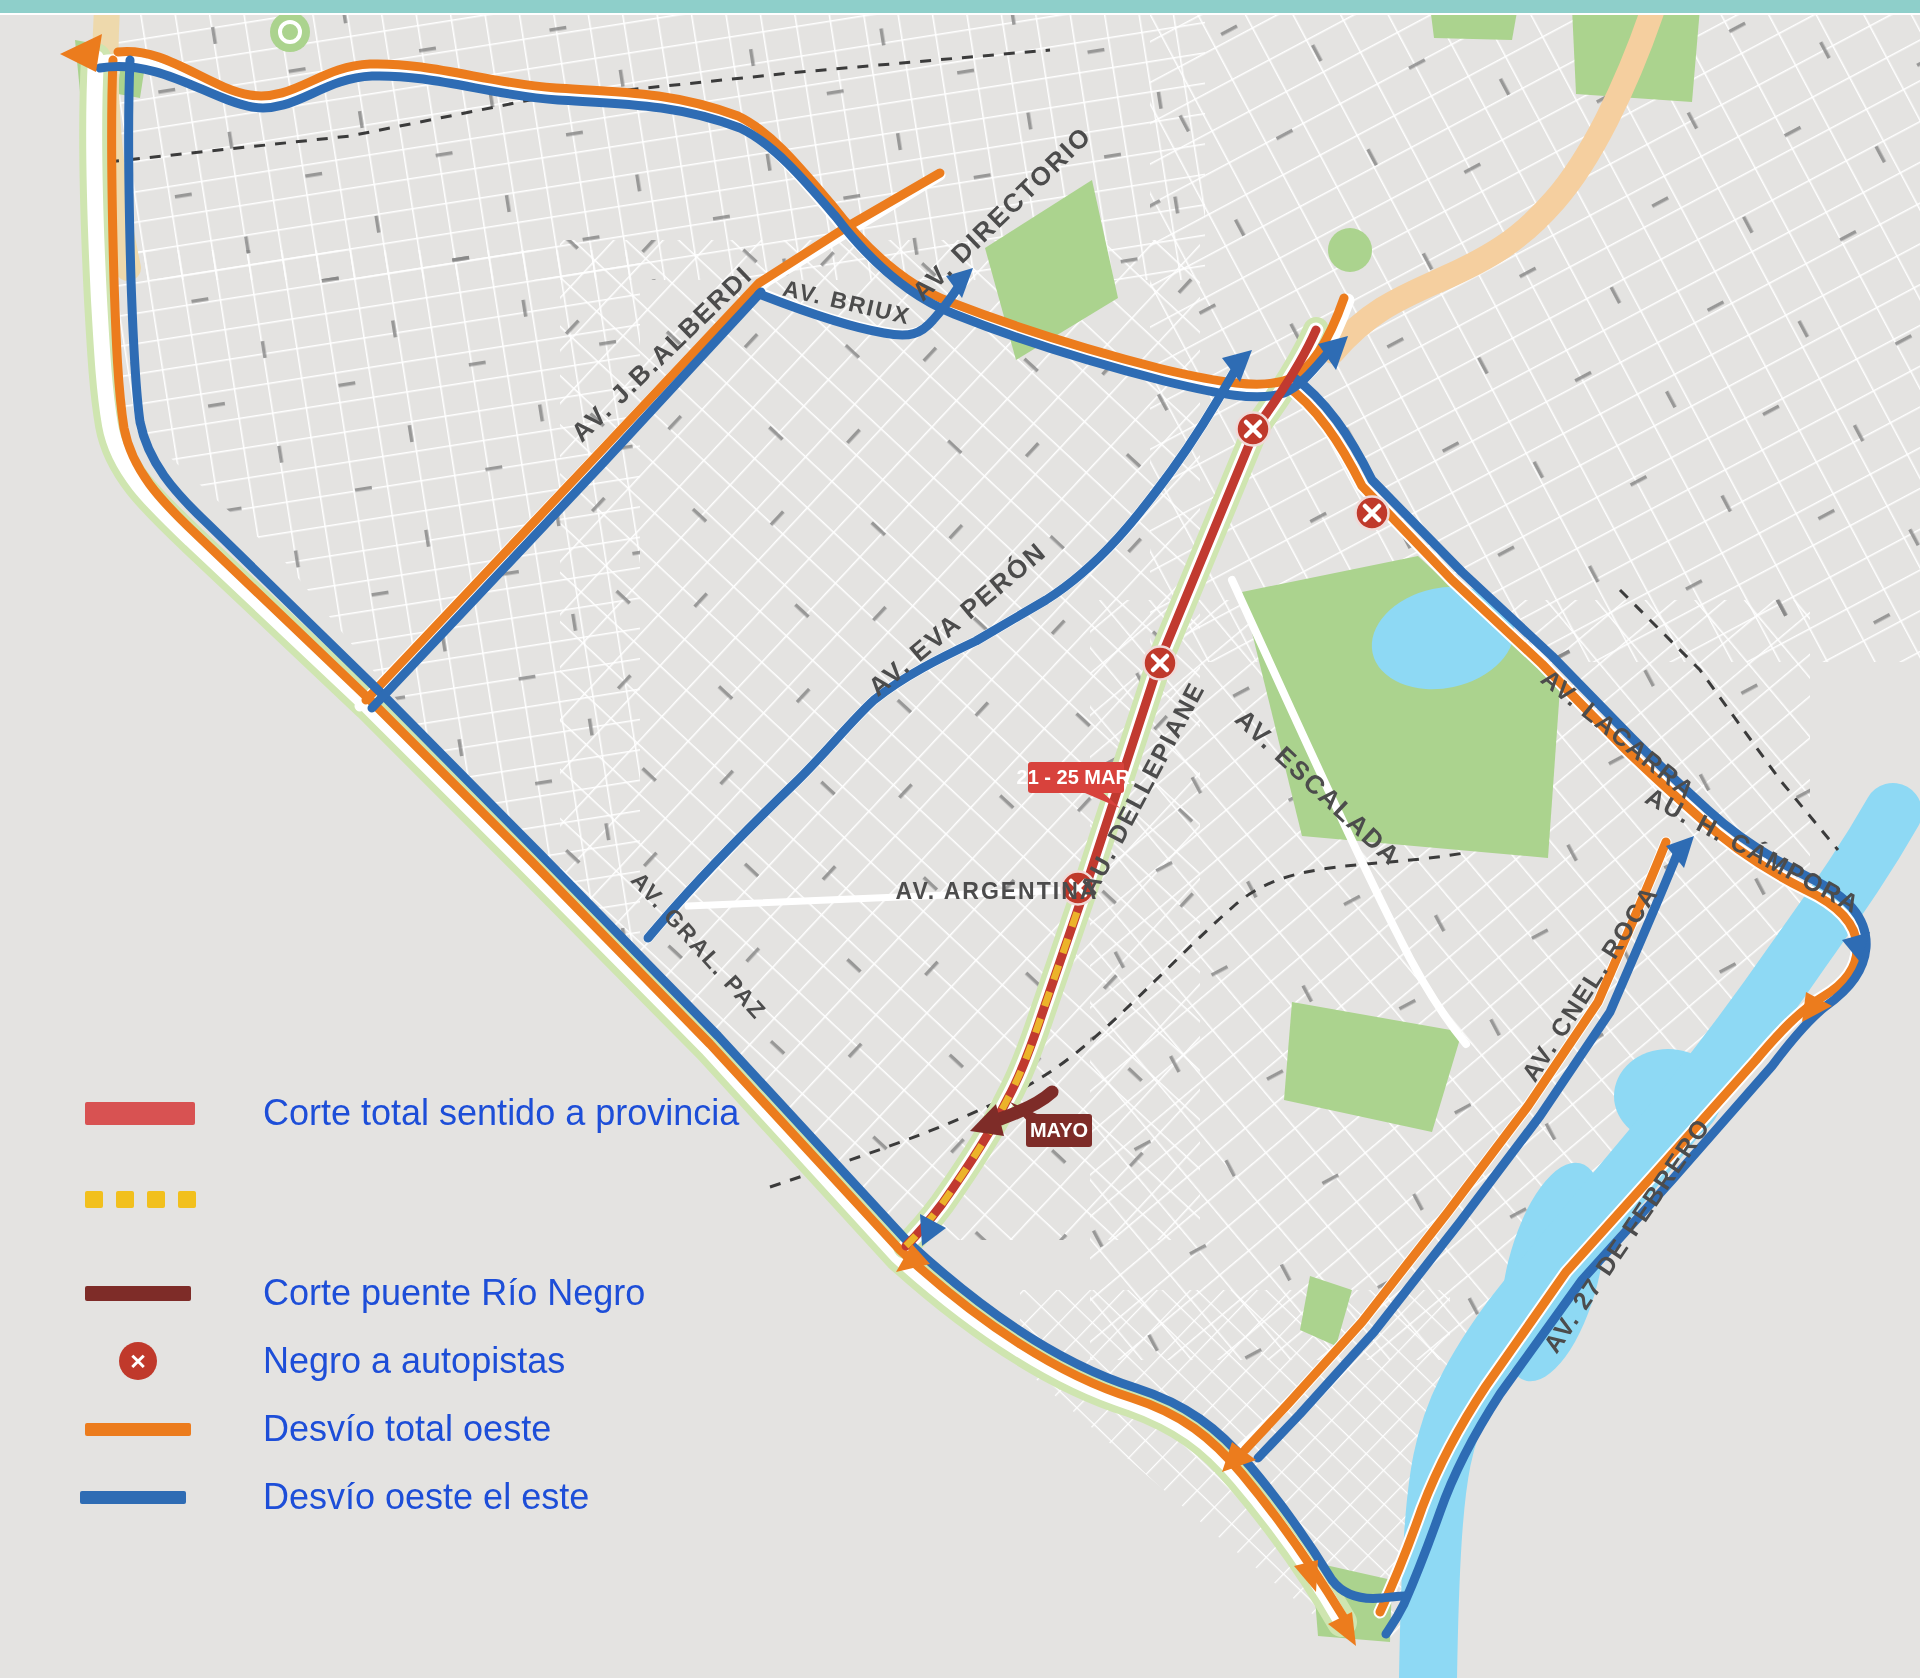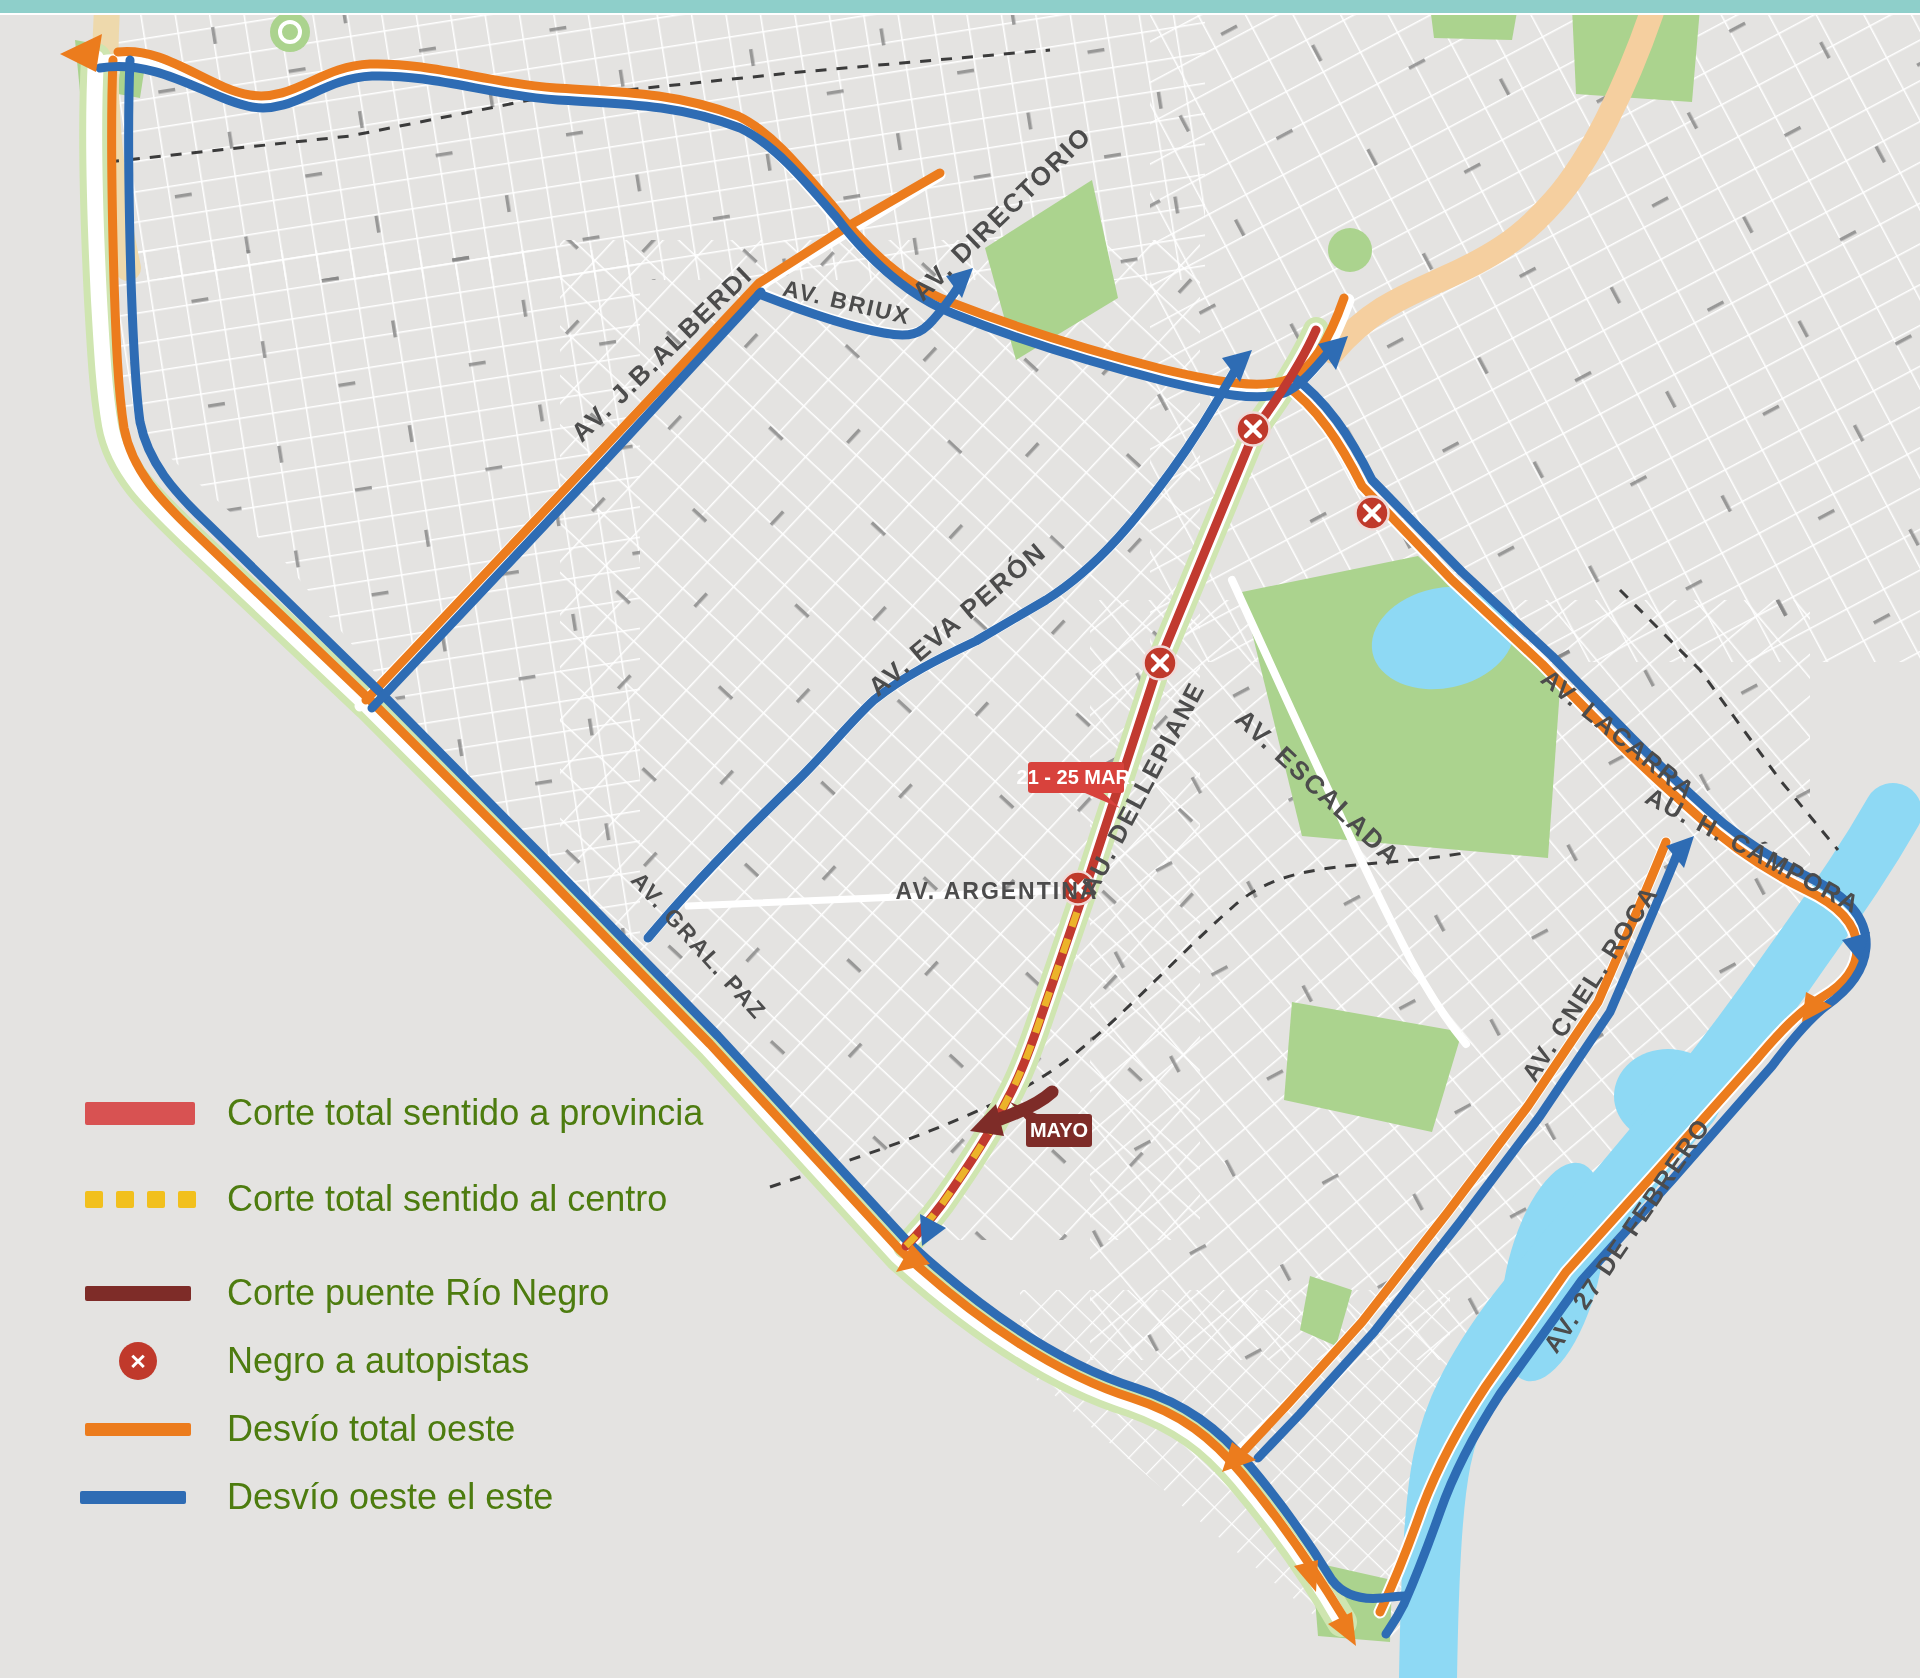--- a/index.html
+++ b/index.html
@@ -14,21 +14,21 @@
   .maroon{fill:none;stroke:#7e2c28;stroke-width:13;stroke-linecap:round;}
   .green-med{fill:none;stroke:#cfe5b0;stroke-linecap:round;stroke-linejoin:round;}
   .dash{fill:none;stroke:#3b3b3b;stroke-width:3;stroke-dasharray:11 10;}
   .park{fill:#abd38e;}
   .water{fill:#8ed9f4;}
   .lbl{fill:#4c4c4c;font-weight:700;letter-spacing:2px;font-family:"Liberation Sans",sans-serif;}
   .badge-txt{fill:#ffffff;font-weight:700;font-family:"Liberation Sans",sans-serif;}
   
   .lg-row{position:absolute;left:85px;height:42px;display:flex;align-items:center;}
   .lg-swatch{width:142px;flex:0 0 142px;display:flex;align-items:center;}
-  .lg-label{font-size:36px;color:#4d7c0f;white-space:nowrap;}
+  .lg-label{font-size:36px;color:#1d4ed8;white-space:nowrap;margin-left:36px;}
   .lg-bar{border-radius:2px;}
   .lg-dashes{display:flex;gap:13px;}
   .lg-dash{width:18px;height:17px;background:#f2c01d;border-radius:2px;}
   .lg-x{width:38px;height:38px;border-radius:50%;background:#c0392b;margin-left:34px;
         display:flex;align-items:center;justify-content:center;}
   .lg-x::before{content:"\2715";color:#fff;font-size:21px;font-weight:bold;line-height:1;}
 </style>
 </head>
 <body>
 
@@ -228,21 +228,20 @@
   </div>
   <div class="lg-row" style="top:1178px">
     <div class="lg-swatch">
       <div class="lg-dashes">
         <div class="lg-dash"></div>
             <div class="lg-dash"></div>
             <div class="lg-dash"></div>
             <div class="lg-dash"></div>
       </div>
     </div>
-    <div class="lg-label">Corte total sentido al centro</div>
   </div>
   <div class="lg-row" style="top:1272px">
     <div class="lg-swatch">
       <div class="lg-bar" style="width:106px;height:15px;background:#7e2c28"></div>
     </div>
     <div class="lg-label">Corte puente Río Negro</div>
   </div>
   <div class="lg-row" style="top:1340px">
     <div class="lg-swatch">
       <div class="lg-x"></div>

